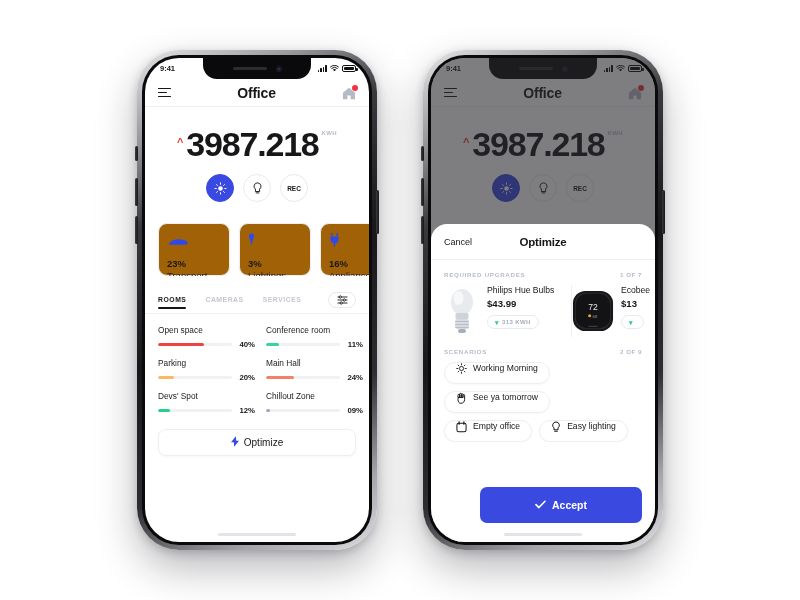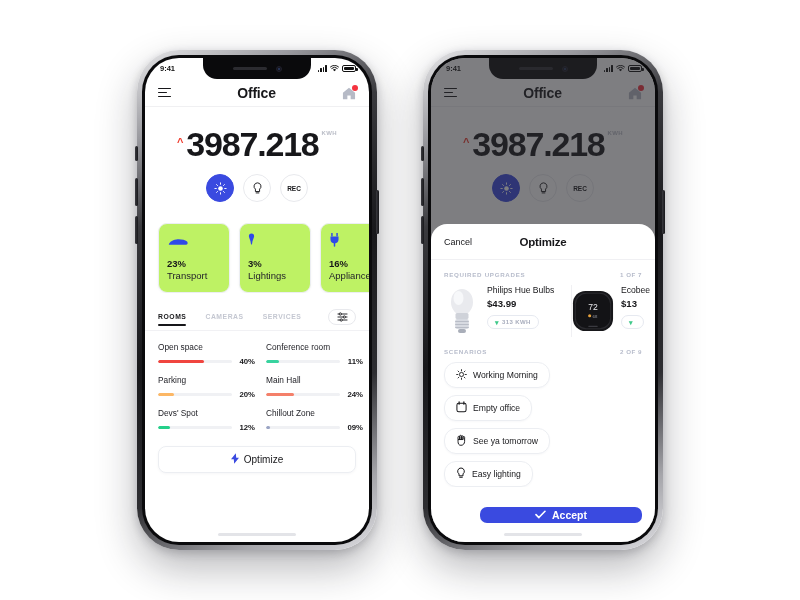--- a/index.html
+++ b/index.html
@@ -141,24 +141,24 @@
   .qbtn.active { background: #3a4ae0; border-color:#3a4ae0; color:#fff; }
 
   
   .cards {
     display: flex; gap: 9px;
     padding: 0 0 0 13px;
     margin-top: 21px;
   }
   .card {
     flex: 0 0 72px;
-    height: 70px;
+    height: 53px;
     border-radius: 9px;
     border: 1px solid #eceef2;
-    background:#bef264;
+    background:#a16207;
     padding: 9px 8px 0 8px;
     box-shadow: 0 1px 3px rgba(30,30,50,.035);
   }
   .card-ico { height: 17px; color:#2f49e8; }
   .card-pct { font-size: 9.5px; font-weight: bold; color:#17171a; margin-top:8px;}
   .card-name { font-size: 9.5px; color:#24242a; margin-top:1px; white-space:nowrap;}
 
   
   .tabs-row {
     display:flex; align-items:center;
@@ -246,29 +246,29 @@
     margin-top:6px; display:inline-flex; align-items:center; gap:3px;
     border:1px solid #e6e9f0; border-radius:9px;
     padding: 2.5px 7px; font-size:6px; font-weight:bold; letter-spacing:.4px;
     color:#a8adbd;
   }
   .p-badge .dn { color:#3fc98a; font-size:7px; line-height:1;}
 
   .chips { display:flex; flex-wrap:wrap; gap:7px; padding: 0 13px; }
   .chip {
     height: 22px; border-radius:12px; border:1px solid #eceef2; background:#fff;
-    display:flex; align-items:center; gap:6px; padding: 12px 11px;
+    display:flex; gap:6px; padding: 0 11px;
     font-size:8.6px; color:#17171a; white-space:nowrap;
     box-shadow: 0 1px 2px rgba(30,30,50,.03);
   }
   .chip svg { flex:0 0 auto; }
 
   .accept {
     position:absolute; left:13px; right:13px; bottom: 19px;
-    height: 16px; border-radius: 7px; background:#3a4ae0;
+    height: 36px; border-radius: 7px; background:#3a4ae0;
     display:flex; align-items:center; justify-content:center; gap:6px;
     color:#fff; font-size:10.5px; font-weight:bold;margin-left:36px;
   }
   .ov-hidden { overflow: hidden; }
 </style>
 </head>
 <body>
 
 <div class="stage">
 
@@ -619,33 +619,33 @@
                     <g stroke="#17171a" stroke-width="1.1" stroke-linecap="round">
                       <path d="M7 .8v1.6M7 11.6v1.6M.8 7h1.6M11.6 7h1.6M2.6 2.6l1.1 1.1M10.3 10.3l1.1 1.1M11.4 2.6l-1.1 1.1M3.7 10.3l-1.1 1.1"></path>
                     </g>
                   </svg>
               </span>
               <span>Working Morning</span>
             </div>
             <div class="chip">
               <span>
                 <svg width="11" height="12" viewBox="0 0 12 13">
+                    <path d="M2.2 6V3.4a.9.9 0 0 1 1.8 0V6m0 0V2.3a.9.9 0 0 1 1.8 0V6m0 0V2.7a.9.9 0 0 1 1.8 0V6m0 0V3.6a.9.9 0 0 1 1.8 0V8c0 2.6-1.7 4.3-4 4.3S2.2 10.6 2.2 8V6z" fill="none" stroke="#17171a" stroke-width="1.05" stroke-linejoin="round"></path>
+                  </svg>
+              </span>
+              <span>See ya tomorrow</span>
+            </div>
+            <div class="chip">
+              <span>
+                <svg width="11" height="12" viewBox="0 0 12 13">
                     <rect x="1" y="2.4" width="10" height="9.4" rx="2" fill="none" stroke="#17171a" stroke-width="1.1"></rect>
                     <path d="M3.4.8v2.6M8.6.8v2.6" stroke="#17171a" stroke-width="1.3" stroke-linecap="round"></path>
                   </svg>
               </span>
               <span>Empty office</span>
-            </div>
-            <div class="chip">
-              <span>
-                <svg width="11" height="12" viewBox="0 0 12 13">
-                    <path d="M2.2 6V3.4a.9.9 0 0 1 1.8 0V6m0 0V2.3a.9.9 0 0 1 1.8 0V6m0 0V2.7a.9.9 0 0 1 1.8 0V6m0 0V3.6a.9.9 0 0 1 1.8 0V8c0 2.6-1.7 4.3-4 4.3S2.2 10.6 2.2 8V6z" fill="none" stroke="#17171a" stroke-width="1.05" stroke-linejoin="round"></path>
-                  </svg>
-              </span>
-              <span>See ya tomorrow</span>
             </div>
             <div class="chip">
               <span>
                 <svg width="10" height="12" viewBox="0 0 11 13">
                     <path d="M5.5 1a3.6 3.6 0 0 0-2.2 6.5v2.1h4.4V7.5A3.6 3.6 0 0 0 5.5 1z" fill="none" stroke="#17171a" stroke-width="1.1"></path>
                     <path d="M4.1 11.2h2.8" stroke="#17171a" stroke-width="1.1" stroke-linecap="round"></path>
                   </svg>
               </span>
               <span>Easy lighting</span>
             </div>

